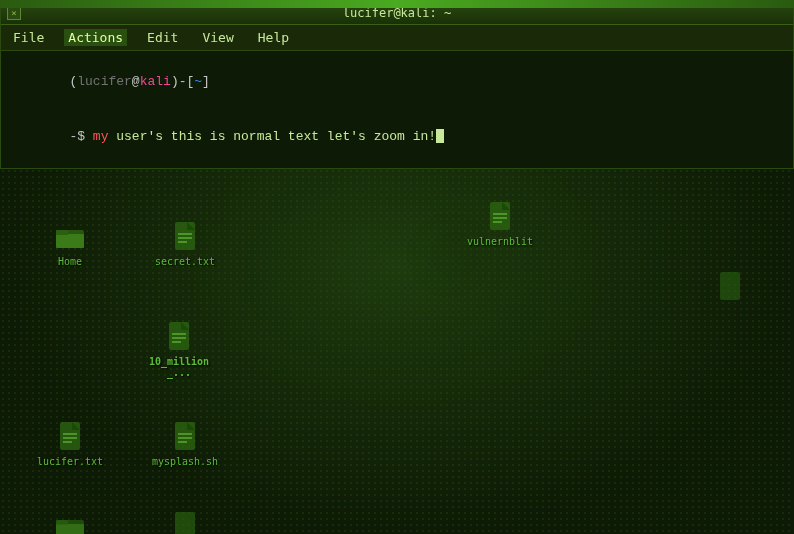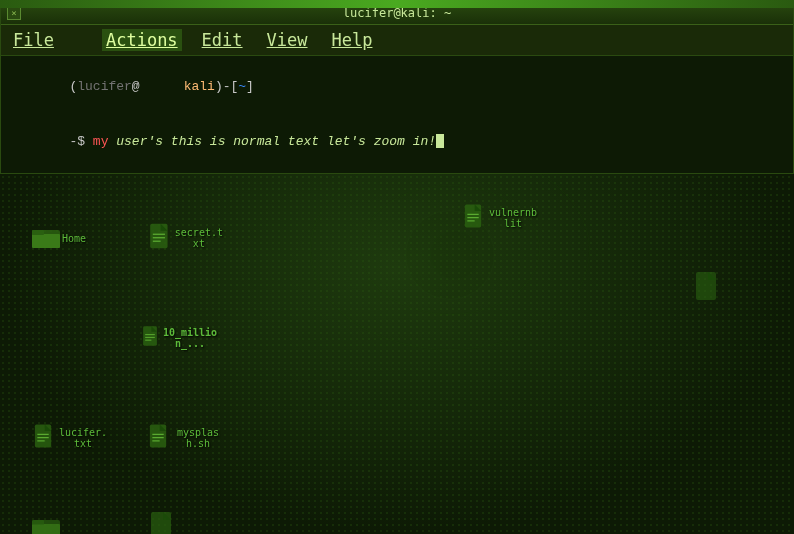--- a/index.html
+++ b/index.html
@@ -27,21 +27,21 @@
       position: absolute;
       top: 110px;
       left: 0;
       width: 100%;
       height: calc(100% - 110px);
     }
 
     .desktop-icon {
       position: absolute;
       display: flex;
-      flex-direction: row;
+      flex-direction: column;
       align-items: center;
       width: 80px;
       cursor: pointer;
     }
 
     .desktop-icon .icon-img {
       width: 32px;
       height: 32px;
       margin-bottom: 4px;
     }
@@ -108,32 +108,30 @@
     .terminal-menubar {
       background: #1a2a08;
       padding: 4px 8px;
       display: flex;
       gap: 16px;
       border-bottom: 1px solid #2a4a10;
     }
 
     .terminal-menu-item {
       color: #c8e89a;
-      font-size: 17px;
+      font-size: 13px;
       font-family: monospace;
       cursor: pointer;
       padding: 1px 4px;
-      text-decoration: underline;
     }
 
     .terminal-menu-item:hover,
     .terminal-menu-item.active {
       background: #2a5010;
       color: #e0ffa0;
-      margin-left: 28px;
     }
 
     .terminal-body {
       background: #0d1a05;
       padding: 4px 6px;
       min-height: 40px;
     }
 
     .terminal-line {
       font-family: 'Courier New', monospace;
@@ -144,43 +142,41 @@
 
     .prompt-user {
       color: #737373;
     }
 
     .prompt-at {
       color: #c8c8c8;
     }
 
     .prompt-host {
-      color: #fdba74;
-      padding-left: 44px;
+      color: #ec4899;
     }
 
     .prompt-bracket {
       color: #c8c8c8;
     }
 
     .prompt-dir {
       color: #3a8aff;
     }
 
     .prompt-dollar {
       color: #c8c8c8;
     }
 
     .cmd-keyword {
       color: #ff5555;
     }
 
     .cmd-text {
       color: #c8e89a;
-      font-style: italic;
     }
 
     .cursor {
       display: inline-block;
       width: 8px;
       height: 14px;
       background: #c8e89a;
       vertical-align: middle;
       animation: blink 1s infinite;
     }

